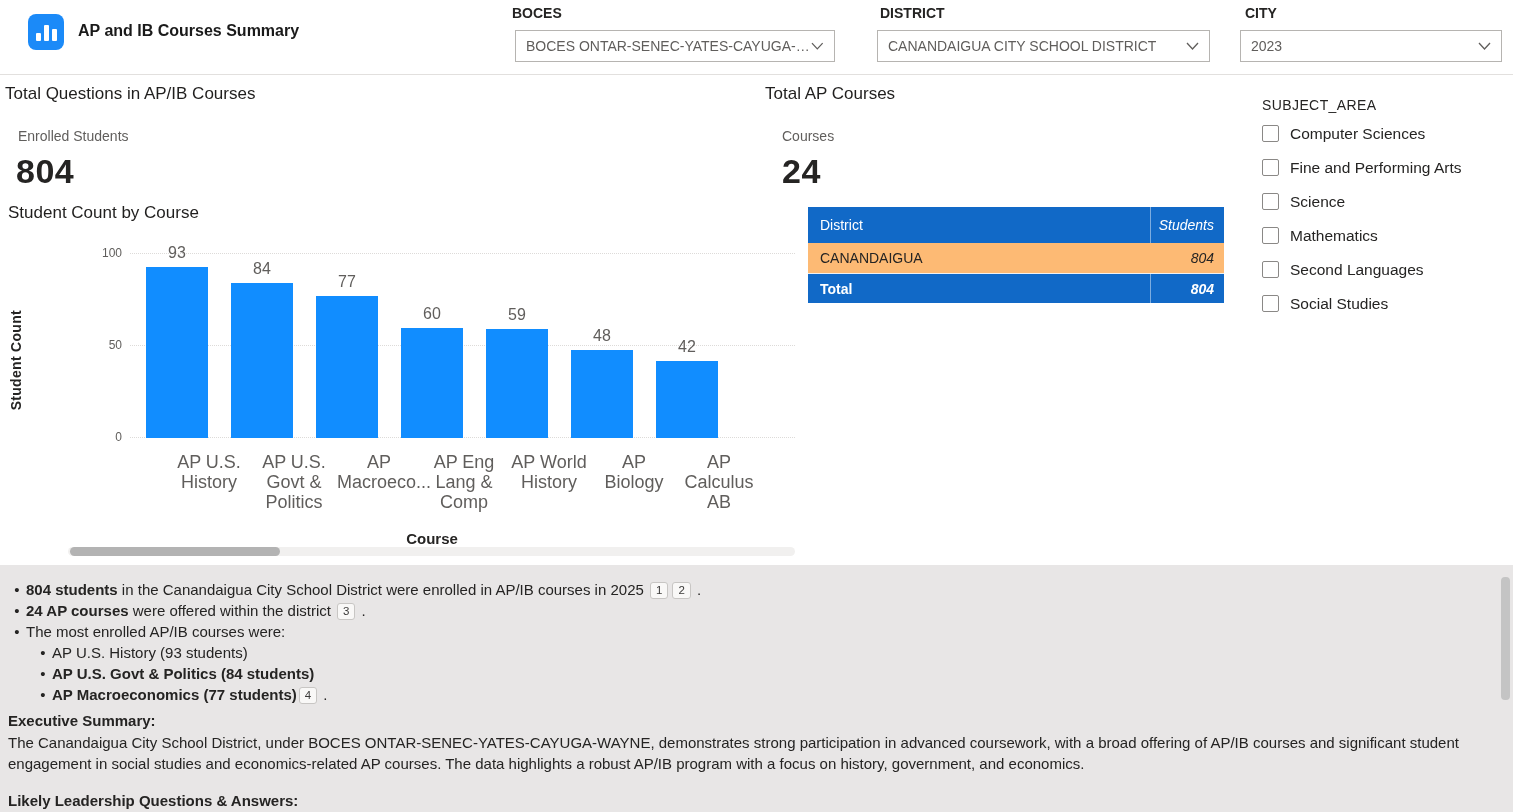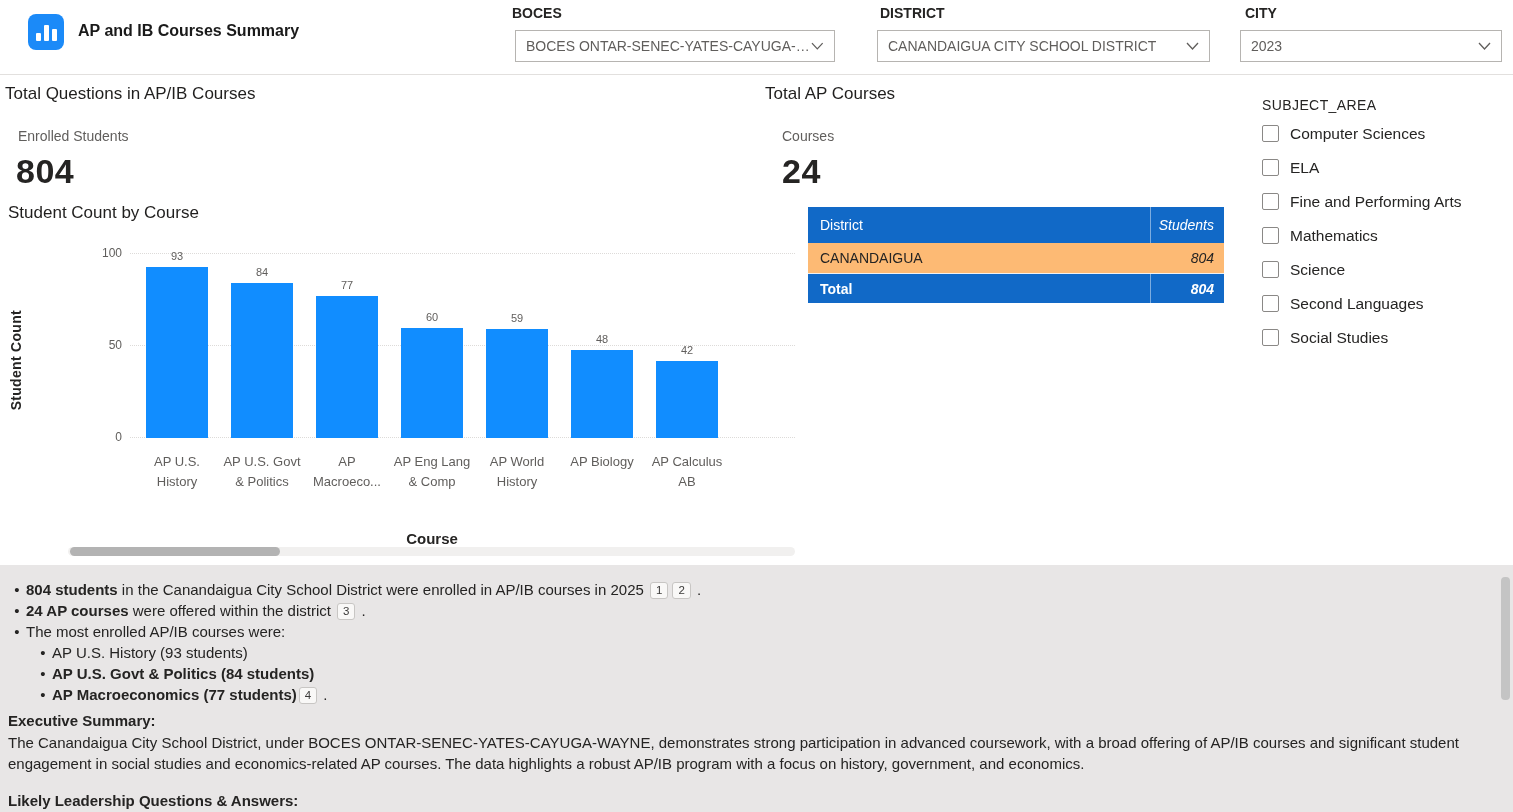--- a/index.html
+++ b/index.html
@@ -21,22 +21,22 @@
   .kpi-value { position:absolute; font-size:34px; font-weight:600; color:#252423; letter-spacing:0.5px; }
 
   
   #chart { position:absolute; left:0; top:240px; width:800px; height:322px; }
   .y-title { position:absolute; left:8px; top:40px; height:160px; display:flex; align-items:center; }
   .y-title span { writing-mode:vertical-rl; transform:rotate(180deg); font-size:14px; font-weight:600; color:#252423; letter-spacing:0.3px; }
   .ytick { position:absolute; left:0; width:122px; text-align:right; font-size:12px; color:#605e5c; }
   #plot { position:absolute; left:130px; top:14px; width:665px; height:184px; }
   .gridline { position:absolute; left:0; width:100%; height:0; border-top:1px dotted #dddbd9; }
   .bar { position:absolute; bottom:0; width:62px; background:#118DFF; cursor:pointer; }
-  .val-label { position:absolute; width:62px; text-align:center; font-size:11px; color:#605e5c; }
-  .xcat { position:absolute; width:84px; text-align:center; font-size:13px; color:#605e5c; line-height:20px; }
+  .val-label { position:absolute; width:62px; text-align:center; font-size:16px; color:#605e5c; }
+  .xcat { position:absolute; width:84px; text-align:center; font-size:18px; color:#605e5c; line-height:20px;margin-left:32px; }
   #xlabels { position:absolute; left:130px; top:212px; width:665px; height:70px; }
   .x-axis-title { position:absolute; left:382px; top:290px; width:100px; text-align:center; font-size:15px; font-weight:600; color:#252423; }
   .hscroll-track { position:absolute; left:68px; top:307px; width:727px; height:9px; background:#f1f0ef; border-radius:5px; }
   .hscroll-thumb { position:absolute; left:70px; top:307px; width:210px; height:9px; background:#b3b3b3; border-radius:5px; cursor:grab; }
 
   
   #table { position:absolute; left:808px; top:207px; width:416px; font-size:14px; }
   .t-header { display:flex; height:36px; background:#1169c7; color:#fff; align-items:center; }
   .t-row { display:flex; height:31px; background:#fdba74; color:#252423; align-items:center; border-bottom:1px solid #f1f1f1; }
   .t-total { display:flex; height:29px; background:#1169c7; color:#fff; font-weight:700; align-items:center; }
@@ -166,33 +166,29 @@
     </div>
 
   <div class="subject-title">SUBJECT_AREA</div>
   <div id="subjects">
       <div class="subj-item">
         <span class="cbx"></span>
         <span class="subj-label">Computer Sciences</span>
       </div>
       <div class="subj-item">
         <span class="cbx"></span>
-        <span class="subj-label">ELA</span>
-      </div>
-      <div class="subj-item">
-        <span class="cbx"></span>
         <span class="subj-label">Fine and Performing Arts</span>
       </div>
       <div class="subj-item">
         <span class="cbx"></span>
+        <span class="subj-label">Science</span>
+      </div>
+      <div class="subj-item">
+        <span class="cbx"></span>
         <span class="subj-label">Mathematics</span>
-      </div>
-      <div class="subj-item">
-        <span class="cbx"></span>
-        <span class="subj-label">Science</span>
       </div>
       <div class="subj-item">
         <span class="cbx"></span>
         <span class="subj-label">Second Languages</span>
       </div>
       <div class="subj-item">
         <span class="cbx"></span>
         <span class="subj-label">Social Studies</span>
       </div>
     </div>

